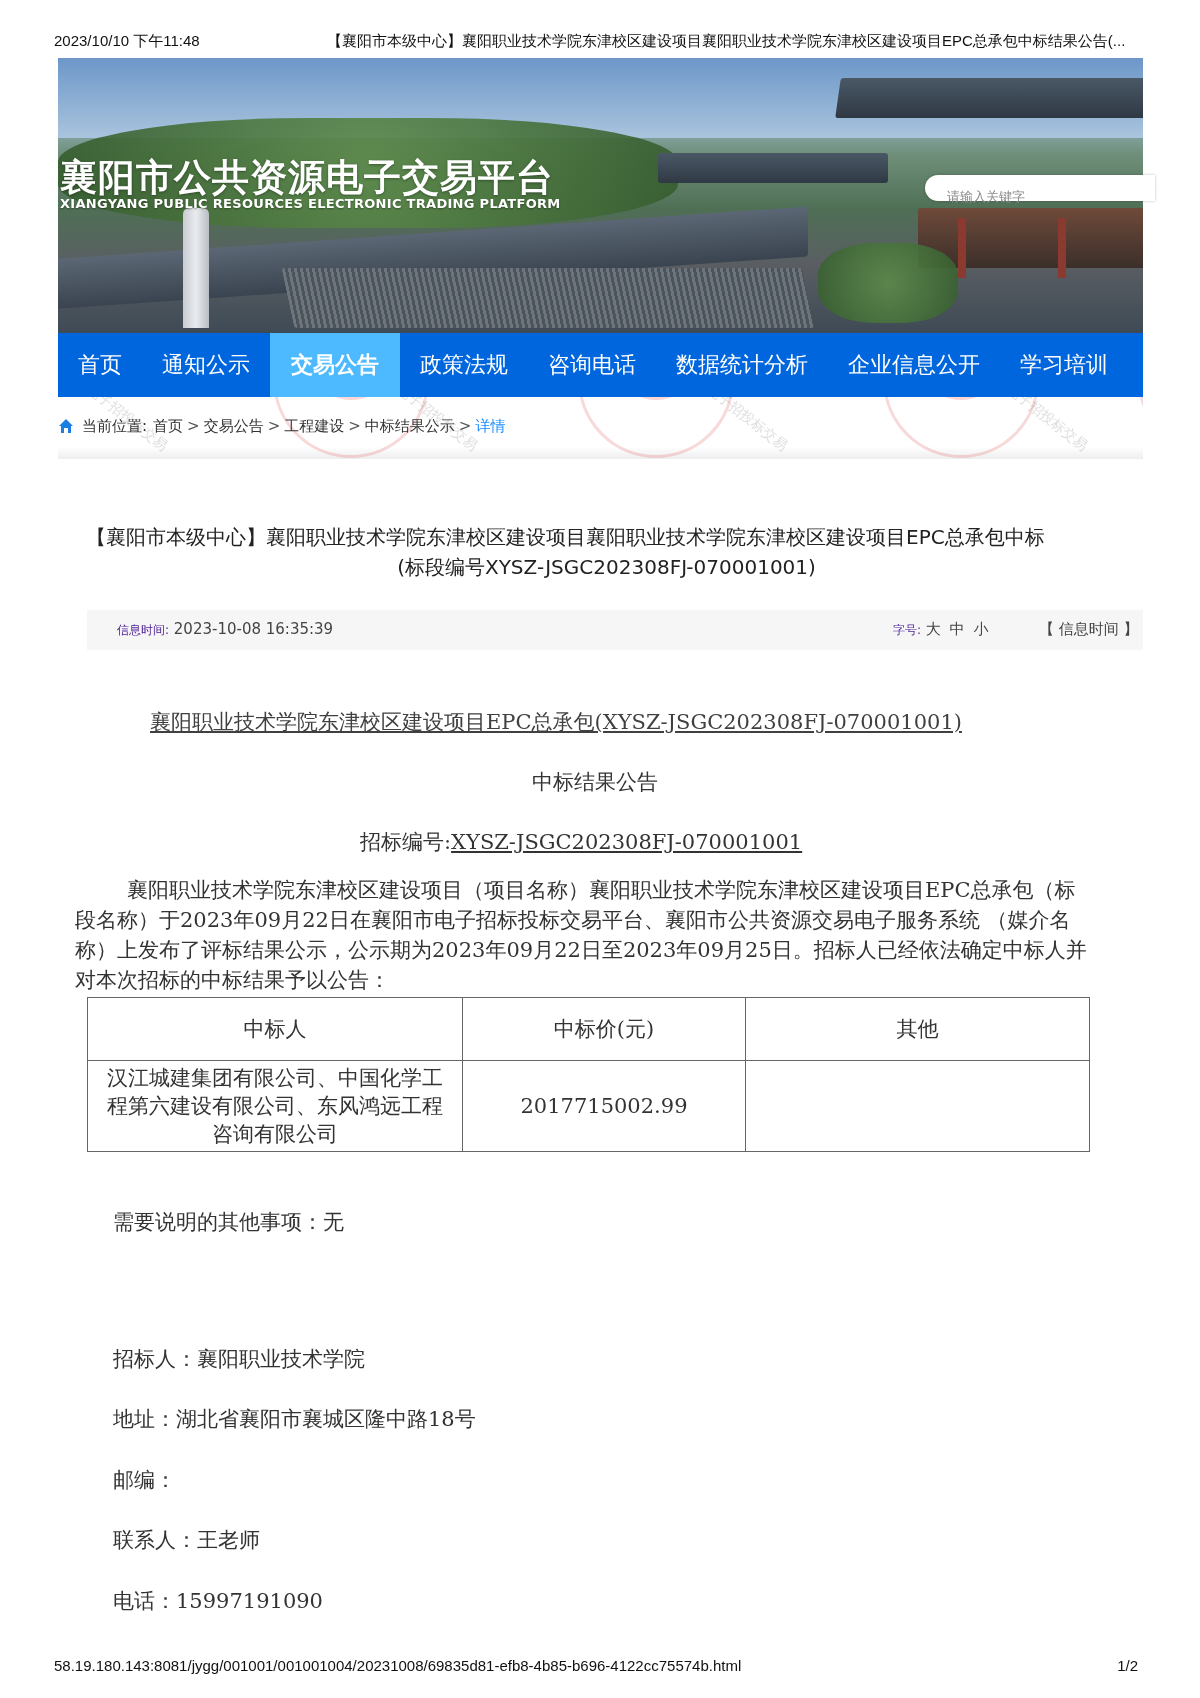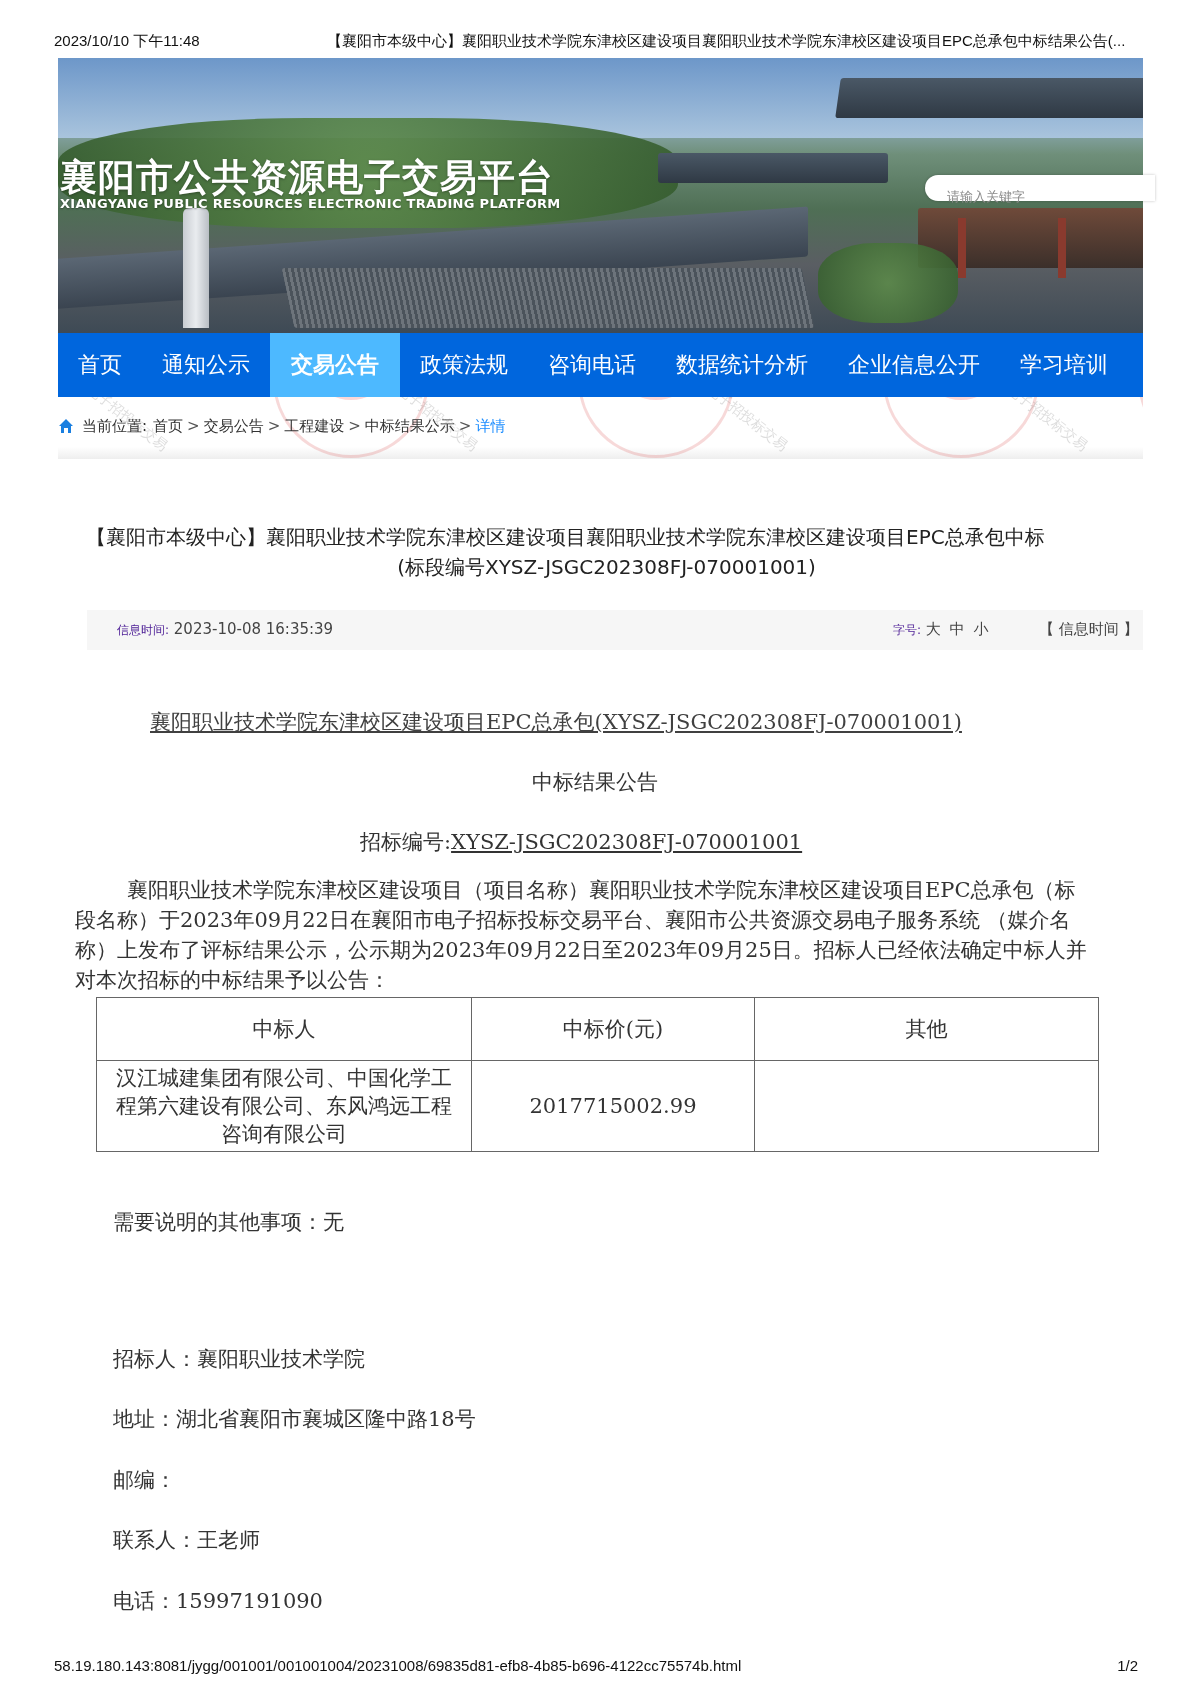--- a/index.html
+++ b/index.html
@@ -52,21 +52,21 @@
   .info-bar .fs { position:absolute; left:806px; top:10px; color:#444; }
   .info-bar .fs span.sz { margin-right:4px; cursor:pointer; }
   .info-bar .print { position:absolute; left:952px; top:10px; color:#444; cursor:pointer; }
 
   .doc { position:absolute; left:0; top:0; width:1200px; font-family:"DejaVu Serif", "Liberation Serif", serif; color:#333; }
   .doc .t1 { position:absolute; left:150px; top:708px; font-size:21px; text-decoration:underline; white-space:nowrap; color:#404040; }
   .doc .t2 { position:absolute; left:0; width:1190px; top:768px; font-size:21px; text-align:center; }
   .doc .t3 { position:absolute; left:360px; top:828px; font-size:21px; white-space:nowrap; }
   .doc .t3 u { text-decoration:underline; }
   .doc .para { position:absolute; left:75px; top:875px; width:1020px; font-size:21px; line-height:30px; text-indent:52px; }
-  .doc table { position:absolute; left:96px; top:997px; width:1003px; border-collapse:collapse; font-size:21px; }
+  .doc table { position:absolute; left:87px; top:997px; width:1003px; border-collapse:collapse; font-size:21px; }
   .doc td, .doc th { border:1px solid #666; text-align:center; font-weight:normal; color:#333; }
   .doc th { height:60px; }
   .doc td { height:88px; line-height:28px; }
   .doc .note { position:absolute; left:113px; top:1208px; font-size:21px; }
   .doc .contact { position:absolute; left:113px; font-size:21px; white-space:nowrap; }
 
   .print-footer { position:absolute; top:1657px; left:54px; right:40px; font-size:15px; color:#111;
                   font-family:"Liberation Sans", "DejaVu Sans", sans-serif; }
   .print-footer .url { position:absolute; left:0; top:0; }
   .print-footer .page { position:absolute; right:22px; top:0; }

